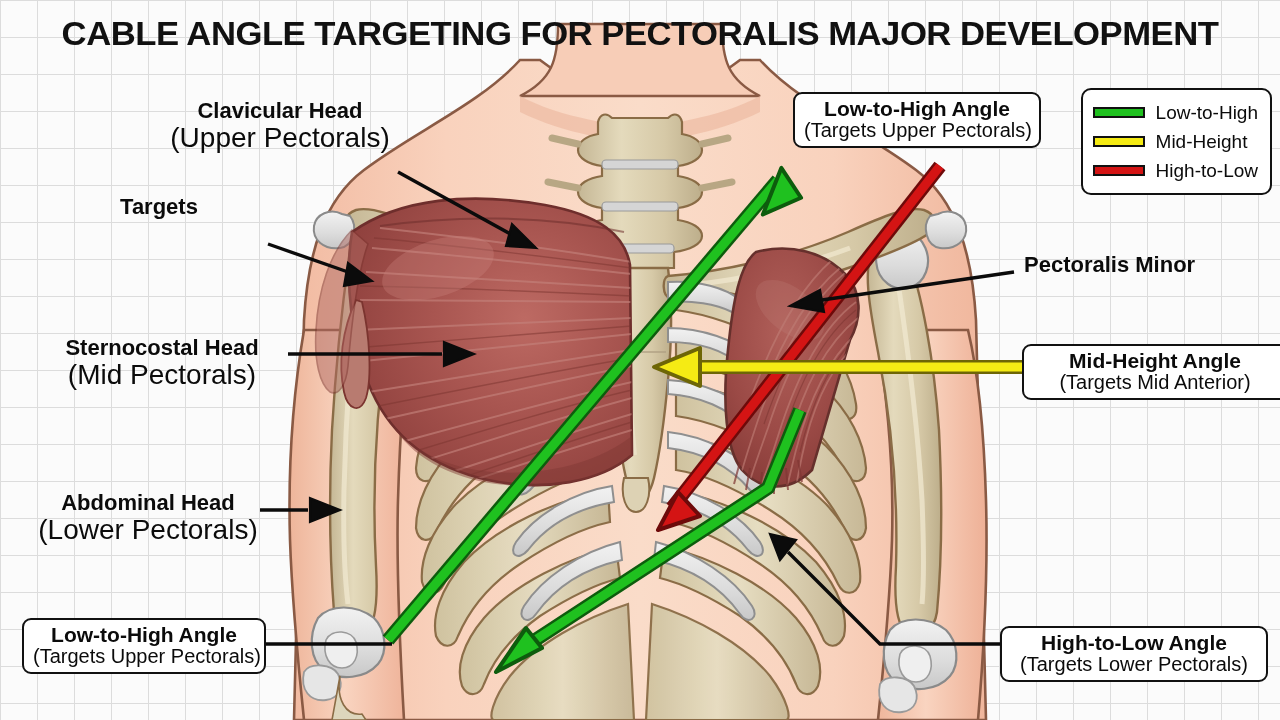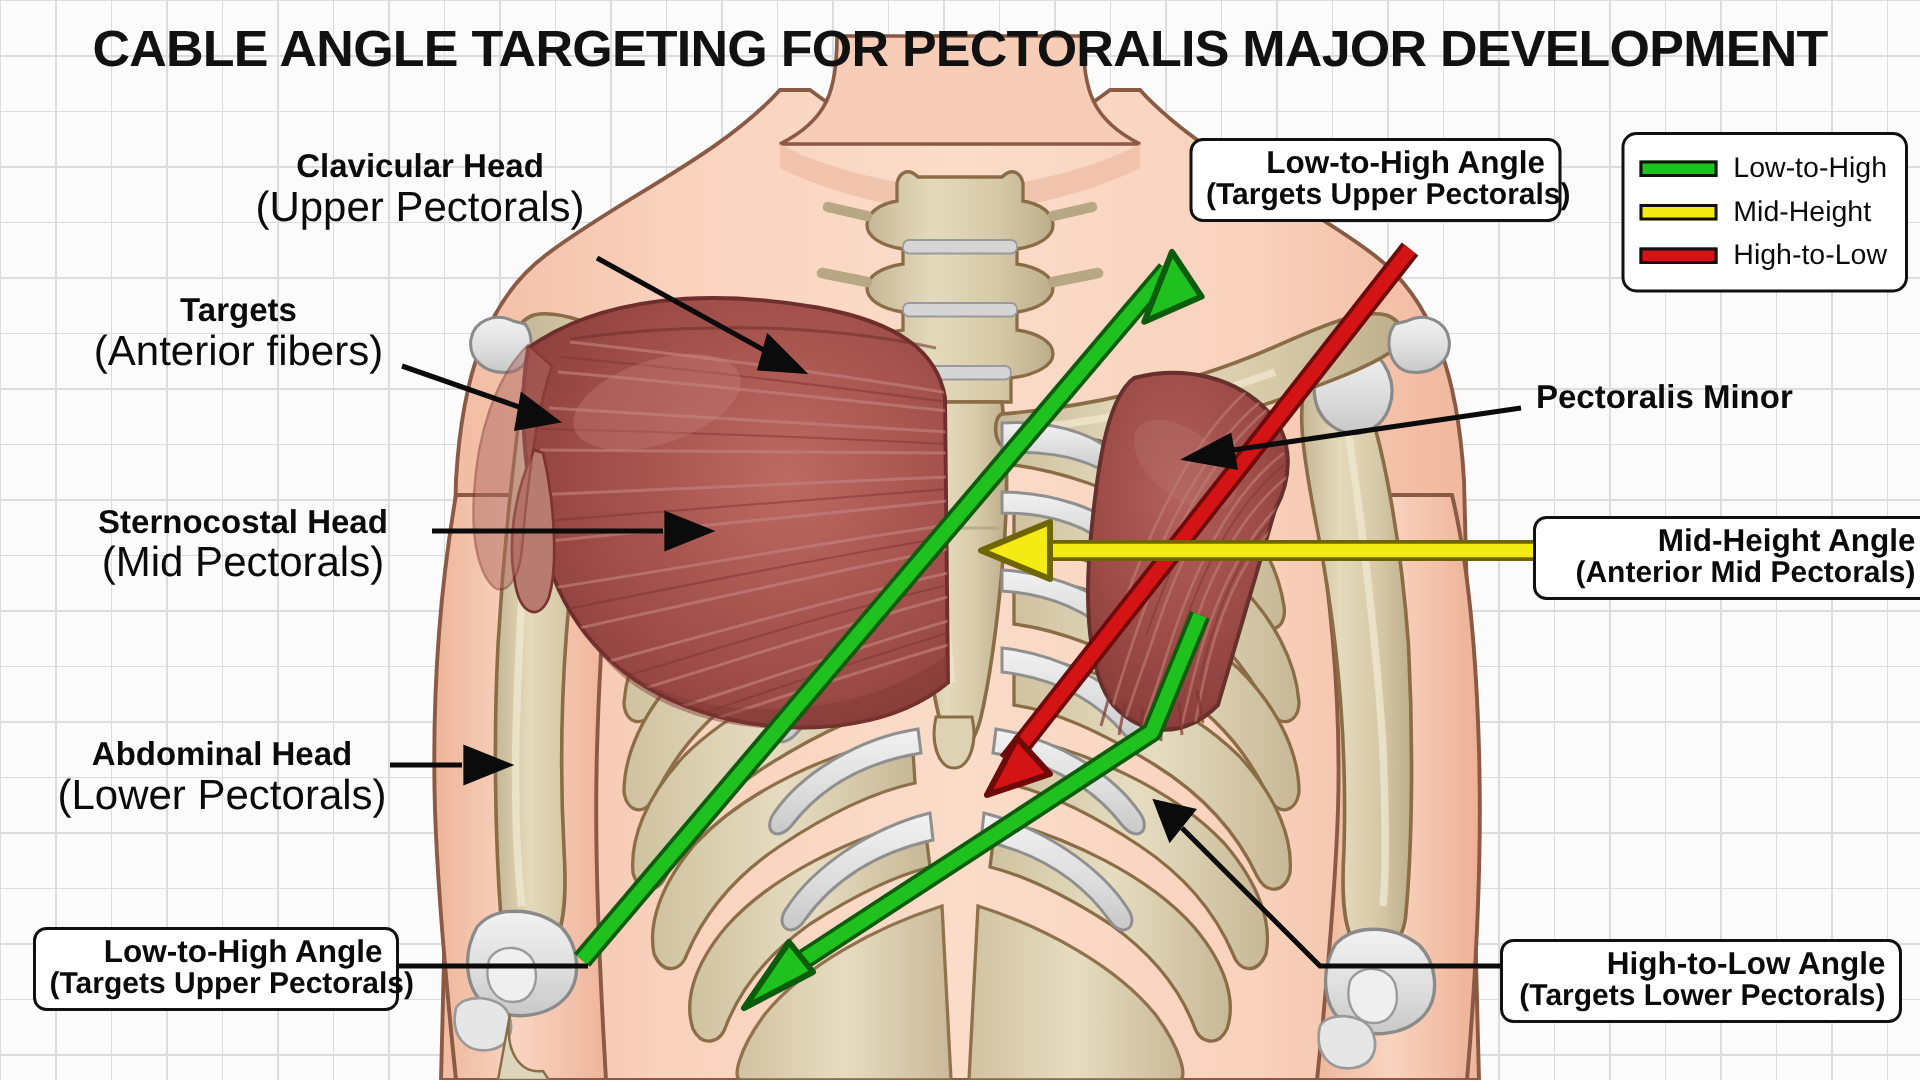--- a/index.html
+++ b/index.html
@@ -34,25 +34,25 @@
   #leaders{position:absolute;left:0;top:0;width:1280px;height:720px;z-index:18;}
   
   .plabel{position:absolute;z-index:30;text-align:center;line-height:1.04;}
   .plabel .l1{font-size:22px;font-weight:bold;color:#0b0b0b;white-space:nowrap;}
   .plabel .l2{font-size:28px;font-weight:normal;color:#0b0b0b;white-space:nowrap;}
   .plabel.left-al{text-align:left;}
   
   .boxlabel{
     position:absolute;z-index:32;
     background:#ffffff;border:2.5px solid #111;border-radius:9px;
-    padding:4px 9px 5px 9px;text-align:right;line-height:1.05;
+    padding:4px 9px 5px 9px;text-align:center;line-height:1.05;
     box-sizing:border-box;
   }
   .boxlabel .b1{font-size:21px;font-weight:bold;color:#0b0b0b;white-space:nowrap;}
-  .boxlabel .b2{font-size:20px;font-weight:bold;color:#0b0b0b;white-space:nowrap;}
+  .boxlabel .b2{font-size:20px;font-weight:normal;color:#0b0b0b;white-space:nowrap;}
   
   #legend{
     position:absolute;right:8px;top:88px;z-index:36;
     background:#ffffff;border:2.5px solid #111;border-radius:10px;
     padding:8px 12px 8px 10px;
   }
   .leg-row{display:flex;align-items:center;height:29px;}
   .leg-sw{
     width:52px;height:11px;border:2px solid #111;margin-right:11px;
     box-sizing:border-box;flex:0 0 auto;
@@ -455,21 +455,20 @@
     </div>
   </div>
 
   <div class="plabel" style="left:160px;top:100px;width:240px;">
     <div class="l1">Clavicular Head</div>
     <div class="l2">(Upper Pectorals)</div>
   </div>
 
   <div class="plabel" style="left:48px;top:196px;width:222px;">
     <div class="l1">Targets</div>
-    <div class="l2">(Anterior fibers)</div>
   </div>
 
   <div class="plabel" style="left:34px;top:337px;width:256px;">
     <div class="l1">Sternocostal Head</div>
     <div class="l2">(Mid Pectorals)</div>
   </div>
 
   <div class="plabel" style="left:34px;top:492px;width:228px;">
     <div class="l1">Abdominal Head</div>
     <div class="l2">(Lower Pectorals)</div>
@@ -479,21 +478,21 @@
     <div class="l1">Pectoralis Minor</div>
   </div>
 
   <div class="boxlabel" style="left:793px;top:92px;width:248px;">
     <div class="b1">Low-to-High Angle</div>
     <div class="b2">(Targets Upper Pectorals)</div>
   </div>
 
   <div class="boxlabel" style="left:1022px;top:344px;width:266px;">
     <div class="b1">Mid-Height Angle</div>
-    <div class="b2">(Anterior Mid Pectorals)</div>
+    <div class="b2">(Targets Mid Anterior)</div>
   </div>
 
   <div class="boxlabel" style="left:22px;top:618px;width:244px;">
     <div class="b1">Low-to-High Angle</div>
     <div class="b2">(Targets Upper Pectorals)</div>
   </div>
 
   <div class="boxlabel" style="left:1000px;top:626px;width:268px;">
     <div class="b1">High-to-Low Angle</div>
     <div class="b2">(Targets Lower Pectorals)</div>

